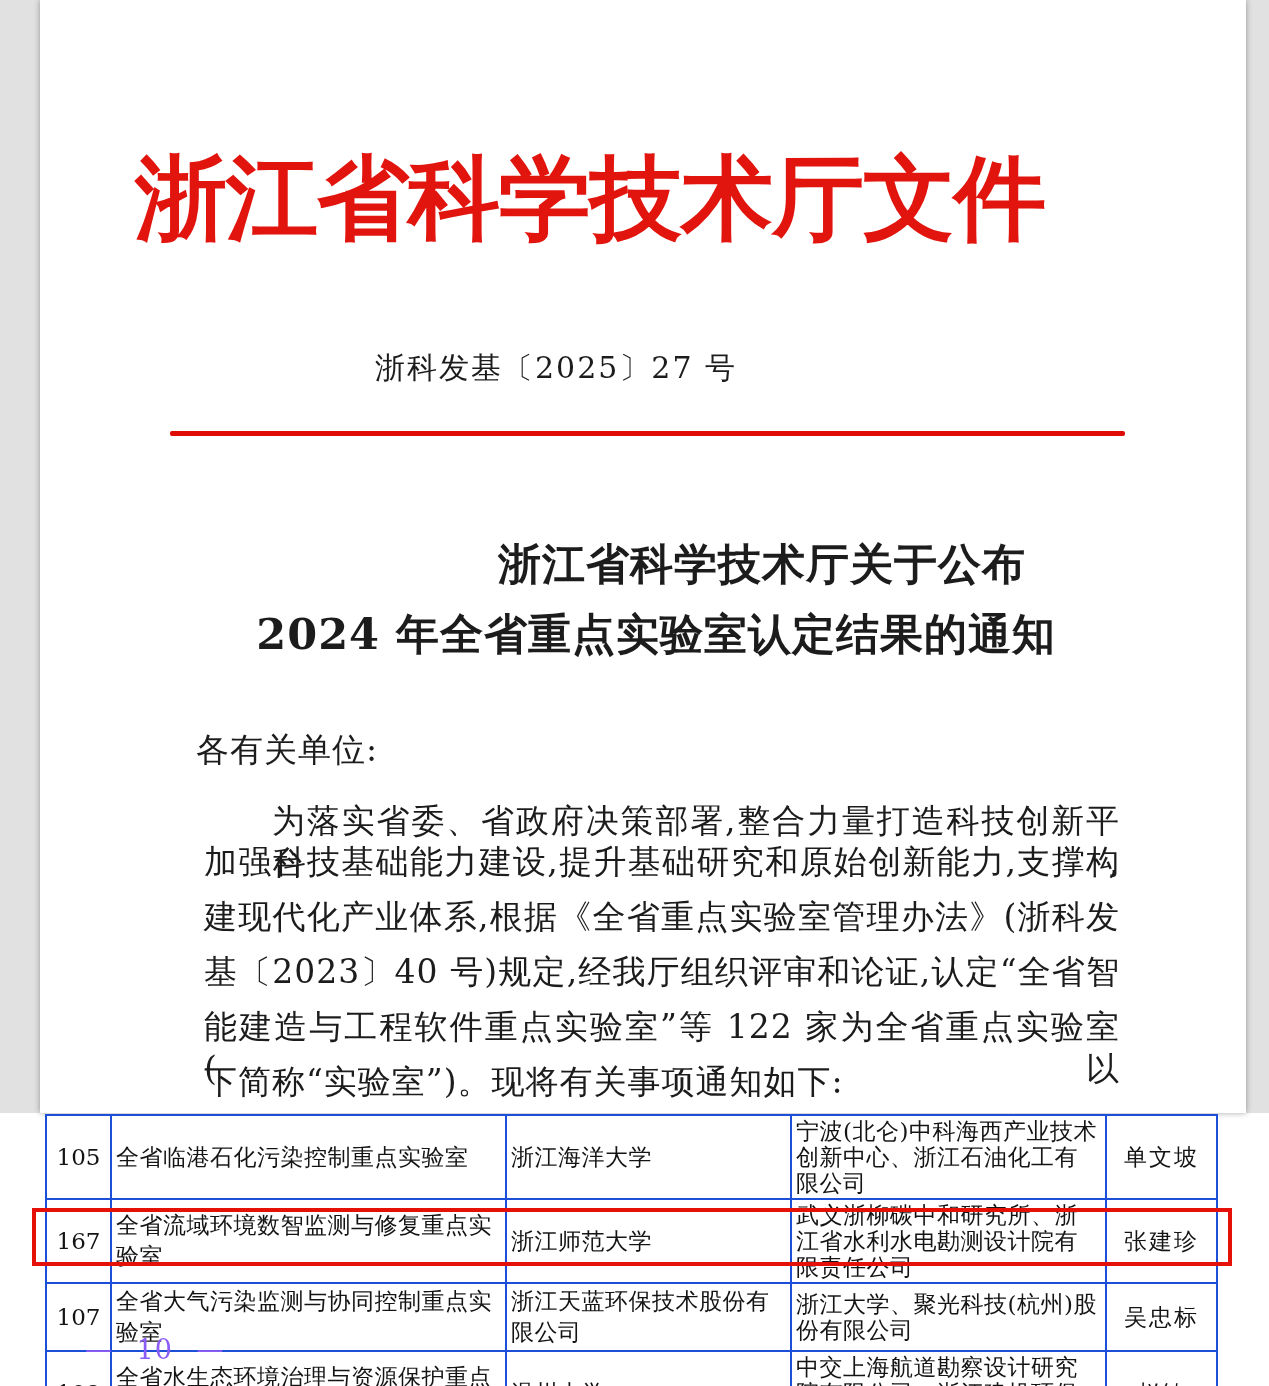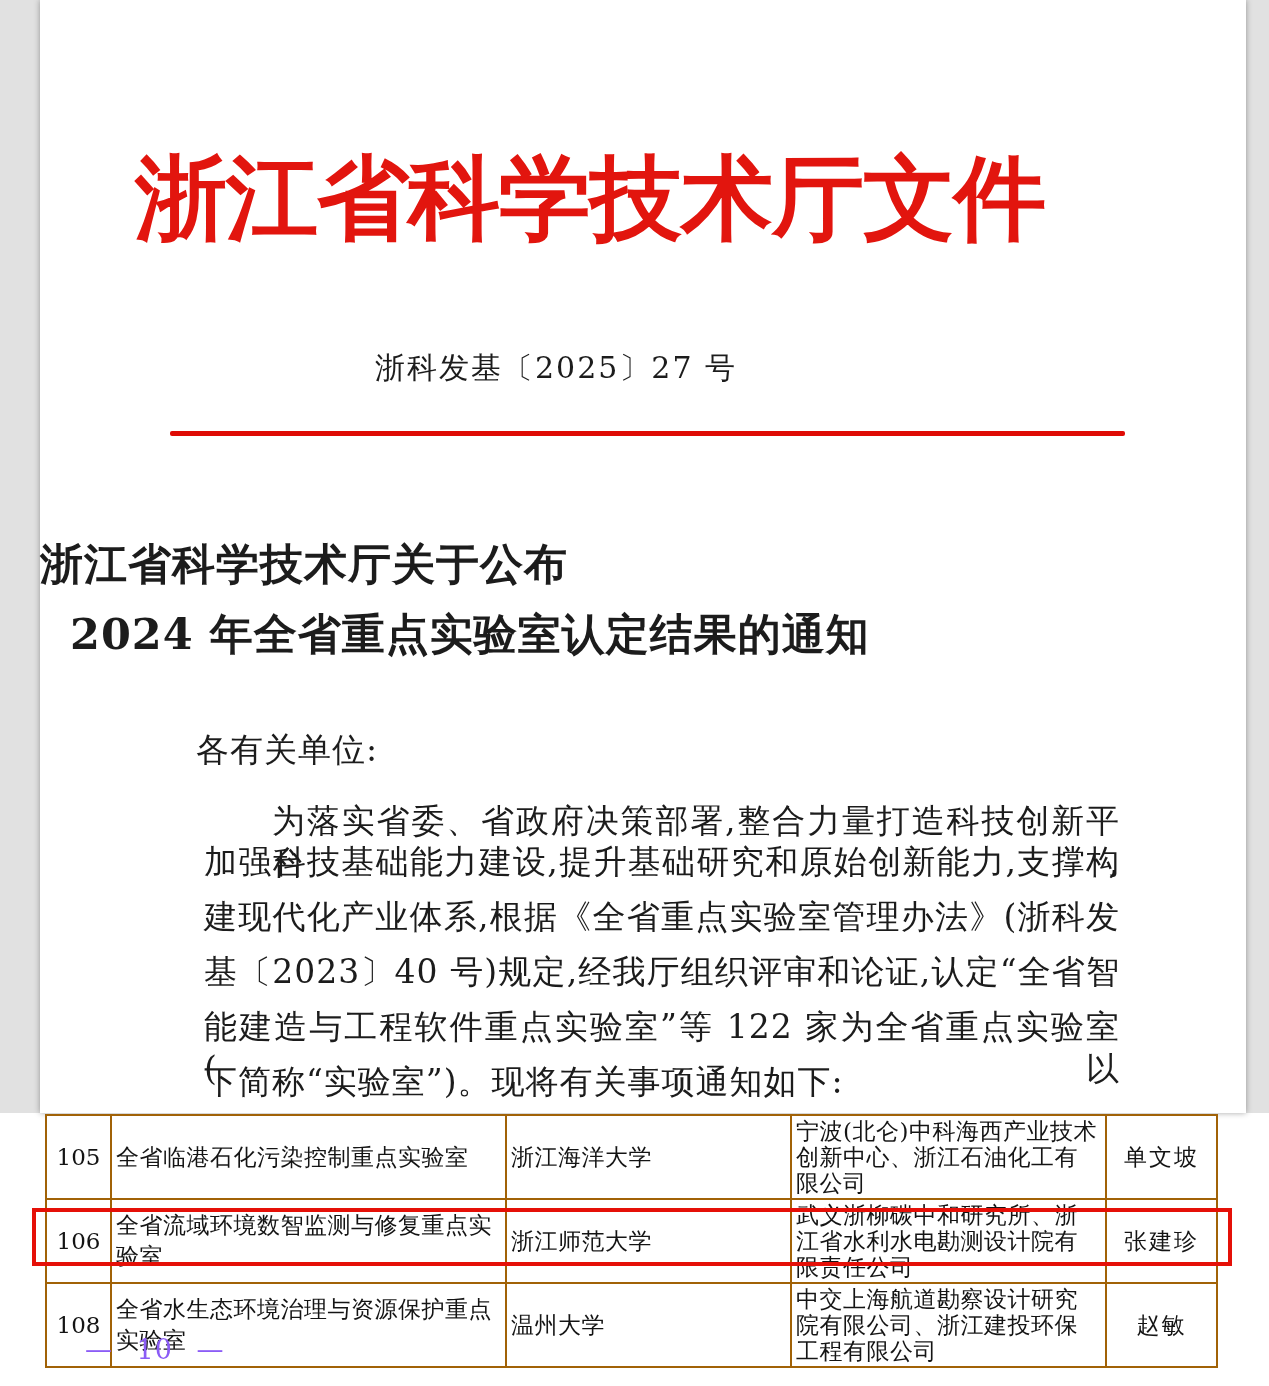--- a/index.html
+++ b/index.html
@@ -25,21 +25,21 @@
   }
   .docnum{
     position:absolute;left:40px;top:348px;width:1032px;
     text-align:center;font-size:30px;letter-spacing:2px;
   }
   .red-divider{
     position:absolute;left:170px;top:431px;width:955px;height:5px;
     background:#df0b05;border-radius:2px;
   }
   .notice-title{
-    position:absolute;left:40px;width:986px;text-align:left;
+    position:absolute;left:40px;width:986px;text-align:right;
     font-weight:bold;font-size:43px;letter-spacing:1px;white-space:nowrap;
   }
   .nt1{top:536px;}
   .nt2{top:606px;padding-left:30px;}
   .salutation{
     position:absolute;left:196px;top:728px;font-size:33px;letter-spacing:1px;
   }
   .body-line{
     position:absolute;left:204px;width:916px;font-size:33px;
     letter-spacing:1px;line-height:42px;
@@ -51,21 +51,21 @@
   .bl1{top:841px;}
   .bl2{top:896px;}
   .bl3{top:951px;}
   .bl4{top:1006px;}
   .bl5{top:1061px;}
   table.results{
     position:absolute;left:45px;top:1114px;width:1171px;
     border-collapse:collapse;table-layout:fixed;background:#ffffff;
   }
   table.results td{
-    border:2px solid #a16207;font-size:23px;color:#141414;
+    border:2px solid #1d4ed8;font-size:23px;color:#141414;
     padding:2px 4px;overflow:hidden;
   }
   col.c-no{width:65px;}
   col.c-lab{width:395px;}
   col.c-inst{width:285px;}
   col.c-part{width:315px;}
   col.c-dir{width:111px;}
   td.no{text-align:center;font-size:24px;}
   td.lab{padding-left:24px;letter-spacing:0.5px;}
   td.inst{padding-left:14px;letter-spacing:0.5px;}
@@ -118,25 +118,32 @@
   </colgroup>
   <tbody>
     <tr class="r0">
       <td class="no">105</td>
       <td class="lab">全省临港石化污染控制重点实验室</td>
       <td class="inst">浙江海洋大学</td>
       <td class="partners">宁波(北仑)中科海西产业技术创新中心、浙江石油化工有限公司</td>
       <td class="director">单文坡</td>
     </tr>
     <tr class="r1">
-      <td class="no">106</td>
+      <td class="no">167</td>
       <td class="lab">全省流域环境数智监测与修复重点实验室</td>
       <td class="inst">浙江师范大学</td>
       <td class="partners">武义浙柳碳中和研究所、浙江省水利水电勘测设计院有限责任公司</td>
       <td class="director">张建珍</td>
+    </tr>
+    <tr class="r2">
+      <td class="no">107</td>
+      <td class="lab">全省大气污染监测与协同控制重点实验室</td>
+      <td class="inst">浙江天蓝环保技术股份有限公司</td>
+      <td class="partners">浙江大学、聚光科技(杭州)股份有限公司</td>
+      <td class="director">吴忠标</td>
     </tr>
     <tr class="r3">
       <td class="no">108</td>
       <td class="lab">全省水生态环境治理与资源保护重点实验室</td>
       <td class="inst">温州大学</td>
       <td class="partners">中交上海航道勘察设计研究院有限公司、浙江建投环保工程有限公司</td>
       <td class="director">赵敏</td>
     </tr>
   </tbody>
 </table>

